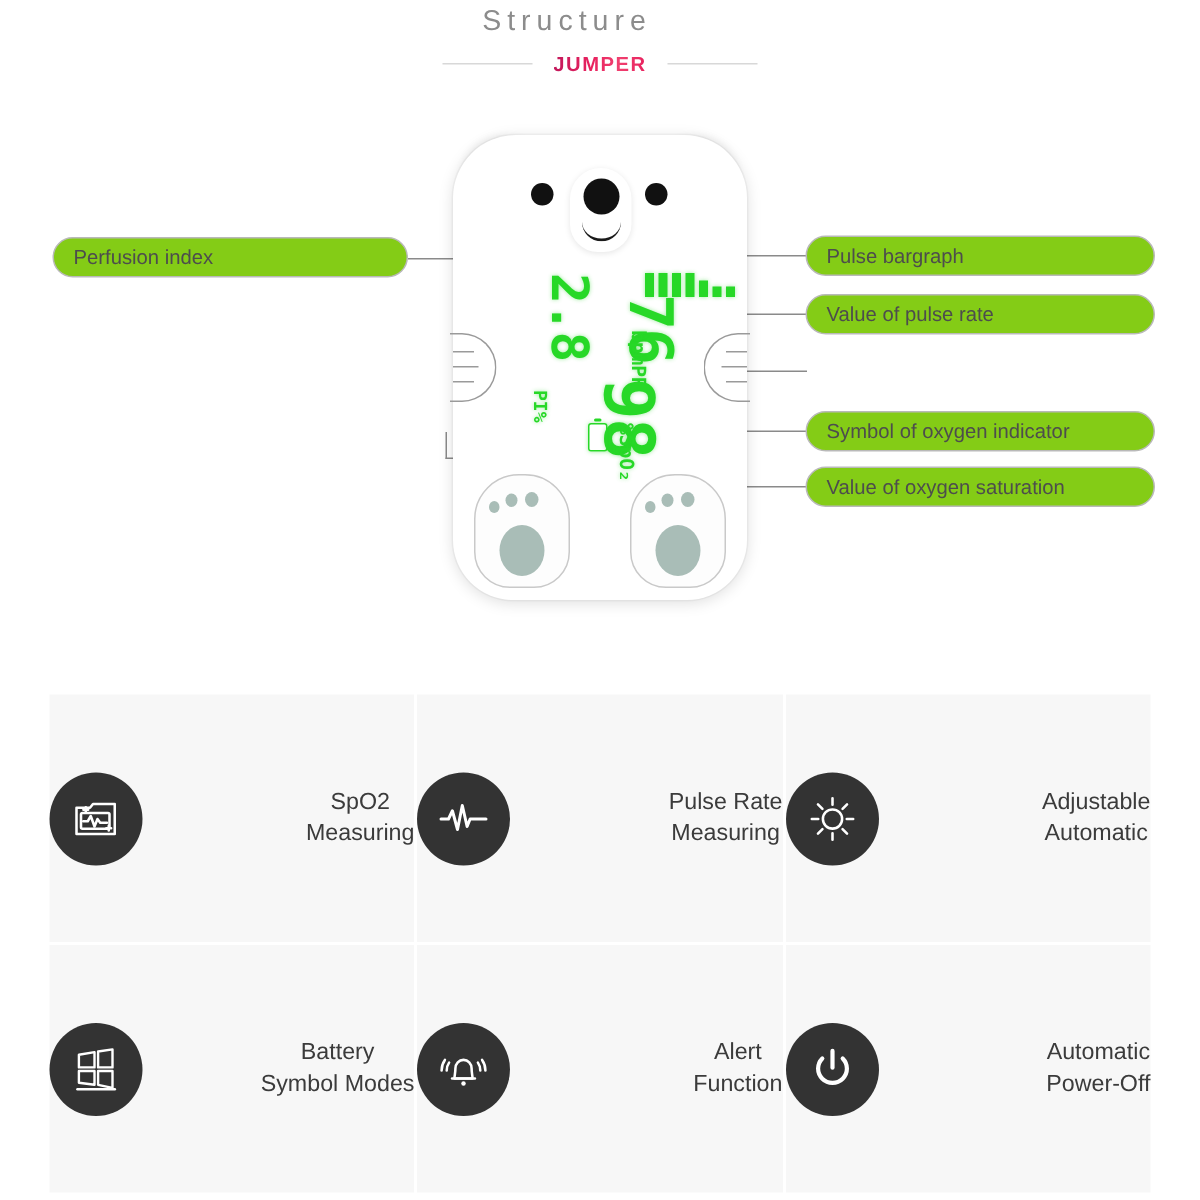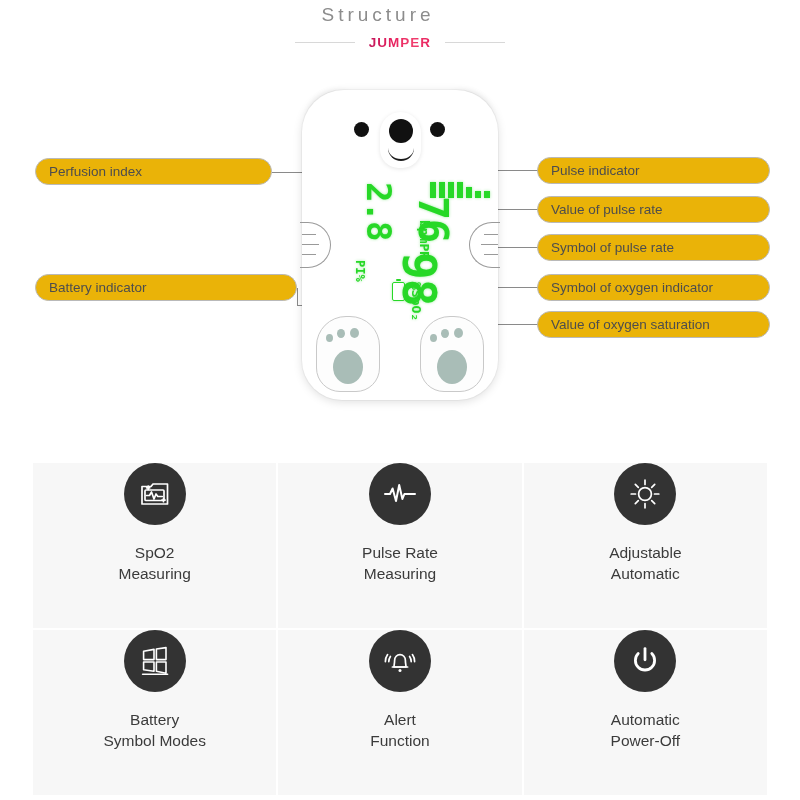--- a/index.html
+++ b/index.html
@@ -47,21 +47,21 @@
   #diagram{
     position:absolute;left:0;top:62px;width:800px;height:375px;
   }
 
   
   .pill{
     position:absolute;
     box-sizing:border-box;
     border:1px solid #b9b9b9;
     border-radius:14px;
-    background:#eab308;
+    background:#84cc16;
     height:27px;
     line-height:25px;
     font-size:13.5px;
     color:#4d4d4d;
     padding:0 13px;
     white-space:nowrap;
     z-index:5;
   }
 
   
@@ -191,22 +191,22 @@
     position:absolute;left:33px;top:463px;
     width:734px;height:332px;
     display:grid;
     grid-template-columns:repeat(3,1fr);
     grid-template-rows:repeat(2,1fr);
     gap:2px;
     background:#ffffff;
   }
   .card{
     background:#f7f7f7;
-    display:flex;flex-direction:column;
-    align-items:center;justify-content:flex-start;
+    display:flex;flex-direction:row;
+    align-items:center;justify-content:space-between;
     gap:18px;
   }
   .card-icon{
     width:62px;height:62px;border-radius:50%;
     background:#333333;
     display:flex;align-items:center;justify-content:center;
   }
   .card-icon svg{display:block;}
   .card-label{
     text-align:center;
@@ -308,25 +308,23 @@
       <div class="seg rot" id="pr-symbol">bpmPR</div>
 
       <div class="seg rot" id="spo2-value">98</div>
       <div class="seg rot" id="spo2-symbol">%SpO₂</div>
 
       <div id="battery-icon"></div>
     </div>
   </div>
 
   <div class="pill" style="left:35px;top:96px;width:237px;">Perfusion index</div>
-  <div class="pill" style="left:35px;top:212px;width:262px;">Battery indicator</div>
-
-  <div class="pill" style="left:537px;top:95px;width:233px;">Pulse indicator</div>
+
+  <div class="pill" style="left:537px;top:95px;width:233px;">Pulse bargraph</div>
   <div class="pill" style="left:537px;top:134px;width:233px;">Value of pulse rate</div>
-  <div class="pill" style="left:537px;top:172px;width:233px;">Symbol of pulse rate</div>
   <div class="pill" style="left:537px;top:212px;width:233px;">Symbol of oxygen indicator</div>
   <div class="pill" style="left:537px;top:249px;width:233px;">Value of oxygen saturation</div>
 </div>
 
 <div id="features">
 
   <div class="card">
     <div class="card-icon">
       <svg width="34" height="34" viewBox="0 0 34 34" fill="none" stroke="#ffffff" stroke-width="1.7">
         <path d="M4 9.5h9l2-2.5h14.5v20H4z" stroke-linejoin="round"></path>

